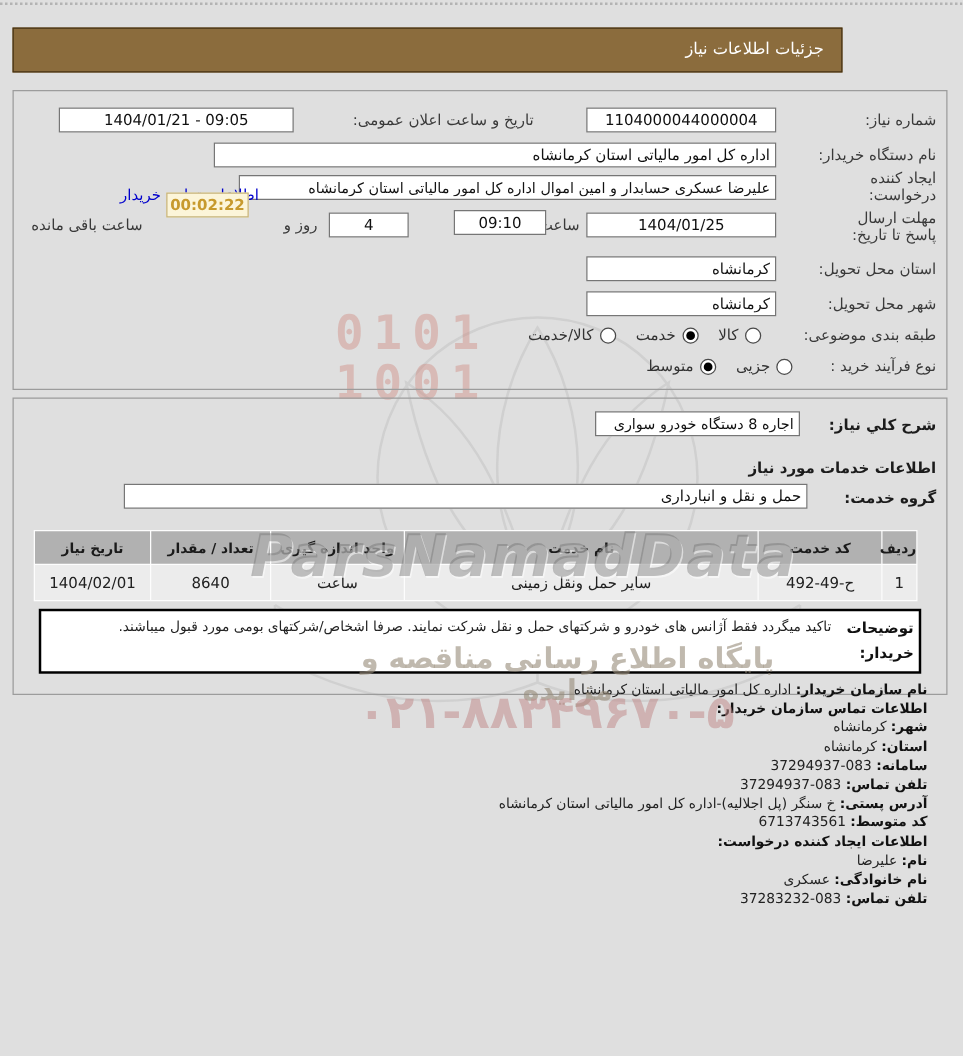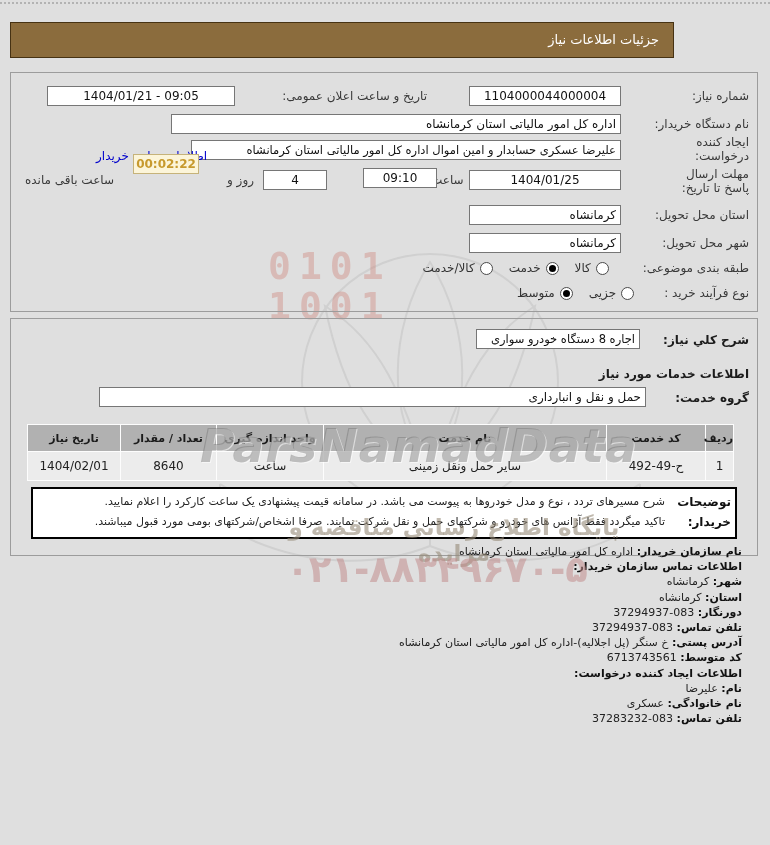--- a/index.html
+++ b/index.html
@@ -243,32 +243,31 @@
       </tr>
     </tbody>
       </table>
 
     <div class="notes-box">
       <div class="notes-label">
         <div>توضیحات</div>
         <div>خریدار:</div>
       </div>
       <div class="notes-text">
-        <div>شرح مسیرهای تردد ، نوع و مدل خودروها به پیوست می باشد. در سامانه قیمت پیشنهادی یک ساعت کارکرد را اعلام نمایید.</div>
         <div>تاکید میگردد فقط آژانس های خودرو و شرکتهای حمل و نقل شرکت نمایند. صرفا اشخاص/شرکتهای بومی مورد قبول میباشند.</div>
       </div>
     </div>
   </div>
 
   <div class="contact-block">
     <div><b>نام سازمان خریدار:</b> <span>اداره کل امور مالیاتی استان کرمانشاه</span></div>
     <div><b>اطلاعات تماس سازمان خریدار:</b></div>
     <div><b>شهر:</b> <span>کرمانشاه</span></div>
     <div><b>استان:</b> <span>کرمانشاه</span></div>
-    <div><b>دورنگار:</b> <span dir="ltr">37294937-083</span></div>
+    <div><b>سامانه:</b> <span dir="ltr">37294937-083</span></div>
     <div><b>تلفن تماس:</b> <span dir="ltr">37294937-083</span></div>
     <div><b>آدرس پستی:</b> <span>خ سنگر (پل اجلالیه)-اداره کل امور مالیاتی استان کرمانشاه</span></div>
     <div><b>کد متوسط:</b> <span dir="ltr">6713743561</span></div>
     <div><b>اطلاعات ایجاد کننده درخواست:</b></div>
     <div><b>نام:</b> <span>علیرضا</span></div>
     <div><b>نام خانوادگی:</b> <span>عسکری</span></div>
     <div><b>تلفن تماس:</b> <span dir="ltr">37283232-083</span></div>
   </div>
 
 </div>

